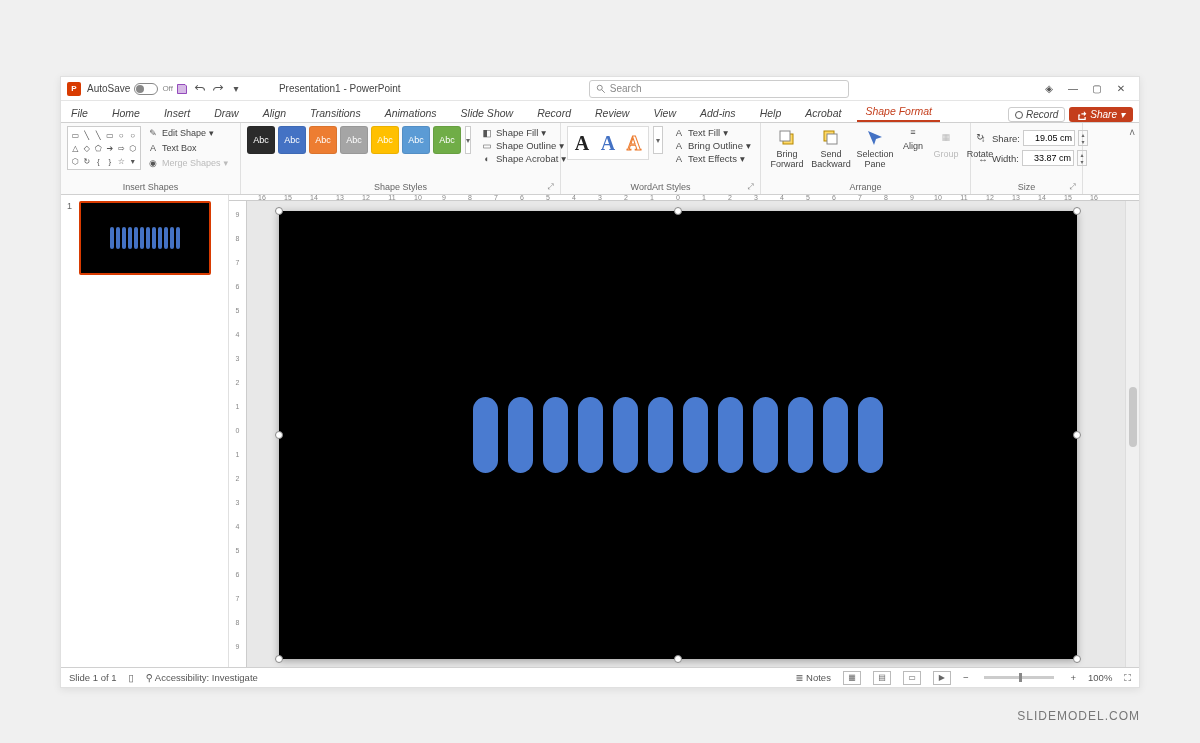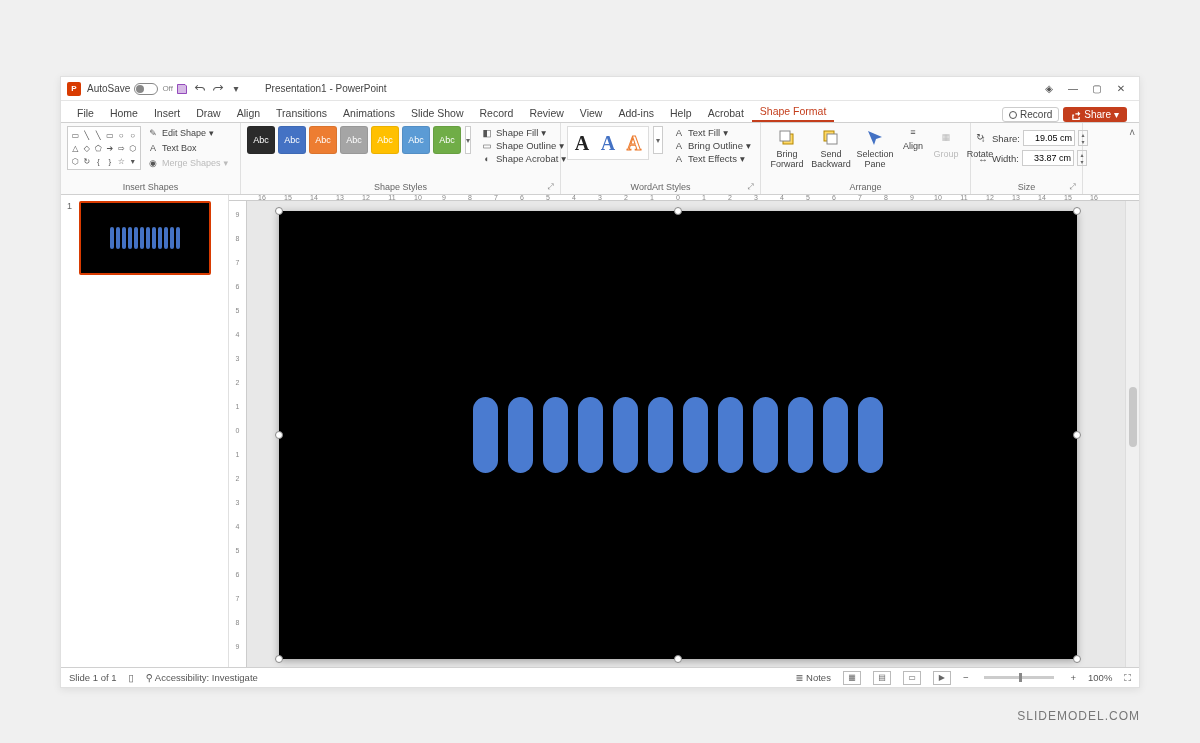--- a/index.html
+++ b/index.html
@@ -4,27 +4,27 @@
 <style>
   * { box-sizing: border-box; margin: 0; padding: 0; font-family: "Segoe UI", Arial, sans-serif; }
   body { background: #f0f0f0; width: 1200px; height: 743px; overflow: hidden; position: relative; }
   .frame { position: absolute; left: 60px; top: 76px; width: 1080px; height: 612px; background: #fff; border: 1px solid #e0e0e0; box-shadow: 0 2px 8px rgba(0,0,0,.08); display: flex; flex-direction: column; }
   
   .titlebar { height: 24px; display: flex; align-items: center; padding: 0 6px; font-size: 10px; color: #444; border-bottom: 1px solid #e5e5e5; }
   .app-icon { width: 14px; height: 14px; background: #d83b01; border-radius: 2px; margin-right: 6px; display:flex;align-items:center;justify-content:center;color:#fff;font-size:8px;font-weight:bold;}
   .autosave-toggle { width: 24px; height: 12px; border: 1px solid #888; border-radius: 6px; margin: 0 4px; position: relative; background:#fff;}
   .autosave-toggle::after{content:"";position:absolute;left:1px;top:1px;width:8px;height:8px;border-radius:50%;background:#888;}
   .qat-icon { width: 14px; height: 14px; margin: 0 2px; display:flex;align-items:center;justify-content:center;color:#555;}
-  .titlebar .doc-title { margin-left: 20px; color:#444;}
+  .titlebar .doc-title { margin-left: 34px; color:#444;}
   .titlebar .spacer { flex: 1; }
   .search-box { width: 260px; height: 18px; border: 1px solid #ccc; border-radius: 3px; display: flex; align-items: center; padding: 0 6px; color: #888; font-size: 10px; gap:4px;}
   .spacer2{flex:1;}
   .win-btn { width: 24px; height: 20px; display:flex;align-items:center;justify-content:center;color:#555;font-size:10px;}
   
-  .tabs { height: 22px; display: flex; align-items: flex-end; padding: 0 8px; font-size: 10.5px; color: #444; border-bottom: 1px solid #d0d0d0; gap: 0; }
+  .tabs { height: 22px; display: flex; align-items: flex-end; padding: 0 2px; font-size: 10.5px; color: #444; border-bottom: 1px solid #d0d0d0; gap: 8px; font-style: italic; }
   .tab { padding: 3px 8px; cursor: pointer; }
   .tab.active { color: #c43e1c; border-bottom: 2px solid #c43e1c; font-weight: 400; }
   .tabs .tabspacer{flex:1;}
   .tabright{display:flex;gap:4px;align-items:center;padding-right:4px;}
   .record-btn{border:1px solid #ccc;border-radius:3px;padding:1px 6px;font-size:10px;display:flex;align-items:center;gap:3px;}
   .record-dot{width:8px;height:8px;border:1.5px solid #555;border-radius:50%;}
   .share-btn{background:#c43e1c;color:#fff;border-radius:3px;padding:2px 8px;font-size:10px;display:flex;align-items:center;gap:3px;}
   
   .ribbon { height: 72px; display: flex; border-bottom: 1px solid #d0d0d0; background:#fafafa;}
   .rgroup { border-right: 1px solid #e0e0e0; display: flex; flex-direction: column; padding: 3px 6px 0; }
@@ -103,20 +103,27 @@
         </svg>
       </div>
     <div class="qat-icon">
         <svg width="12" height="12" viewBox="0 0 16 16">
           <path fill="none" stroke="#555" stroke-width="1.4" d="M11 3l3 3-3 3M14 6H6a4 4 0 00-4 4"></path>
         </svg>
       </div>
     <div class="qat-icon">▾</div>
     <span class="doc-title">Presentation1 - PowerPoint</span>
     <div class="spacer"></div>
+    <div class="search-box">
+      <svg width="10" height="10" viewBox="0 0 16 16">
+          <circle cx="6" cy="6" r="4" fill="none" stroke="#888" stroke-width="1.5"></circle>
+          <path stroke="#888" stroke-width="1.5" d="M9 9l5 5"></path>
+        </svg>
+      <span>Search</span>
+    </div>
     <div class="spacer2"></div>
     <div class="win-btn">◈</div>
     <div class="win-btn">—</div>
     <div class="win-btn">▢</div>
     <div class="win-btn">✕</div>
   </div>
 
   <div class="tabs">
     <div class="tab">File</div>
     <div class="tab">Home</div>

